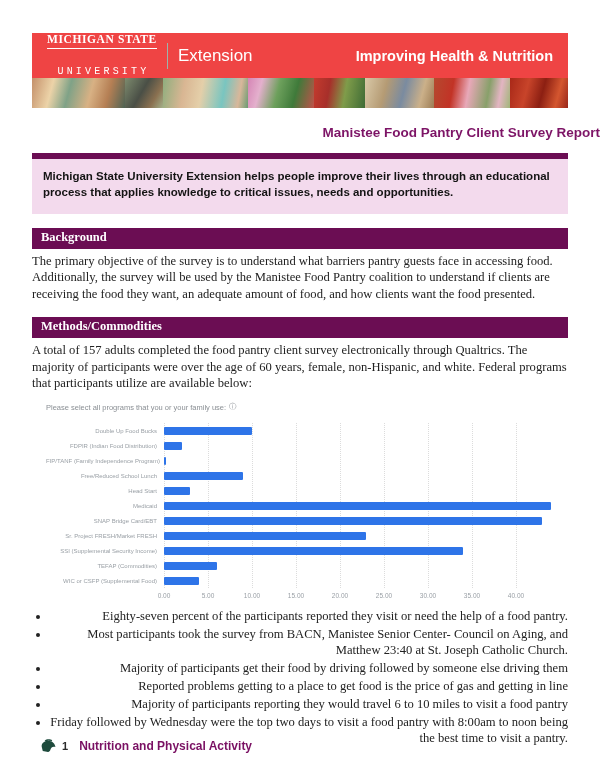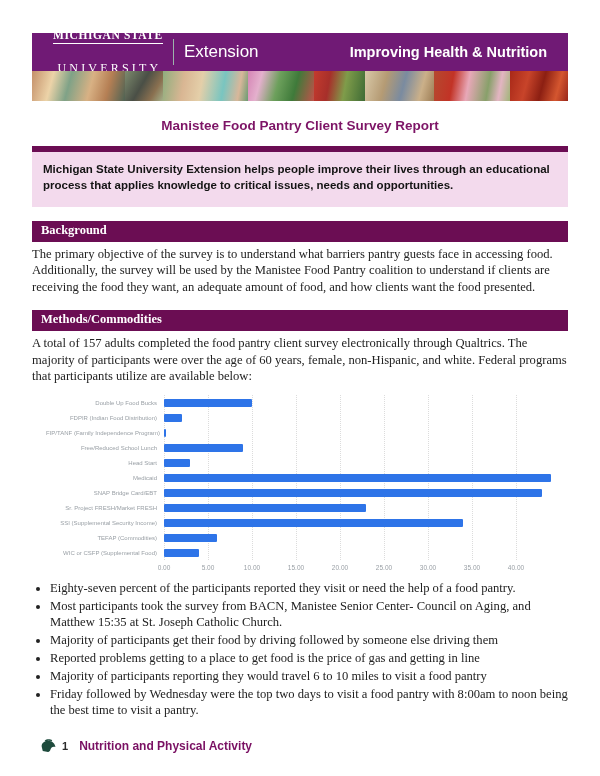--- a/index.html
+++ b/index.html
@@ -5,30 +5,30 @@
   * { margin:0; padding:0; box-sizing:border-box; }
   html,body { background:#ffffff; }
   .page {
     position:relative; width:600px; height:776px; margin:0 auto;
     background:#ffffff; overflow:hidden;
     font-family:"Liberation Serif", serif; color:#1c1c1c;
   }
 
   
   .header-bar {
-    margin:33px 32px 0 32px; height:38px; background:#701a75;
-    display:flex; align-items:center; padding:0 21px;
+    margin:33px 32px 0 32px; height:45px; background:#ef4444;
+    display:flex; align-items:center; padding:0 15px;
   }
   .wordmark { color:#fff; text-align:center; line-height:1; }
   .wm-top {
     font-family:"Liberation Serif", serif; font-weight:bold; font-size:11.5px;
     letter-spacing:0.6px; border-bottom:1.5px solid #fff; padding-bottom:2px;
   }
   .wm-bottom {
-    font-family:Liberation Serif, serif; font-size:12px; letter-spacing:3.2px;
+    font-family:Liberation Mono, monospace; font-size:10px; letter-spacing:3.2px;
     padding-top:2px; text-indent:3px;margin-top:16px;
   }
   .wm-divider { width:1px; height:26px; background:#9db3ab; margin:0 10px; }
   .extension-label {
     font-family:"Liberation Sans", sans-serif; font-size:17px; color:#fff; font-weight:400;
   }
   .tagline {
     margin-left:auto; font-family:"Liberation Sans", sans-serif; font-weight:bold;
     font-size:14.5px; color:#fff;
   }
@@ -40,21 +40,21 @@
   .ph2 { flex:0.55; background:linear-gradient(120deg,#7d8b6e 0%,#4a4f46 45%,#8a7050 75%,#a3b08a 100%); }
   .ph3 { flex:1.25; background:linear-gradient(100deg,#8fae7e 0%,#d9b693 25%,#e4cfa9 45%,#79c5c0 70%,#d8b79a 88%,#6a9b72 100%); }
   .ph4 { flex:0.95; background:linear-gradient(105deg,#d585b5 0%,#e4b0cd 20%,#6da05c 45%,#3f7a3a 70%,#c0524a 100%); }
   .ph5 { flex:0.75; background:linear-gradient(100deg,#c43b2e 0%,#a72f2a 30%,#7f9c4a 60%,#3e6b35 100%); }
   .ph6 { flex:1.0; background:linear-gradient(105deg,#d9c9a8 0%,#b59b74 30%,#7a8ba0 55%,#cbb089 80%,#9c7c54 100%); }
   .ph7 { flex:1.1; background:linear-gradient(100deg,#b5492f 0%,#c23326 25%,#e8a8b8 45%,#88a06a 70%,#e3b5c2 85%,#a0b578 100%); }
   .ph8 { flex:0.85; background:linear-gradient(105deg,#a82818 0%,#c8442a 30%,#8c1f12 55%,#d4562f 80%,#99261a 100%); }
 
   
   .doc-title {
-    margin-top:17px; text-align:center;
+    margin-top:17px; text-align:right;
     font-family:"Liberation Sans", sans-serif; font-weight:bold;
     font-size:13.5px; color:#7D1466;
   }
 
   
   .mission-box {
     margin:13px 32px 0 32px; background:#F3DAED; border-top:6px solid #6B0D53;
     padding:9px 1px 13px 11px;
     font-family:"Liberation Sans", sans-serif; font-weight:bold;
     font-size:11.5px; line-height:1.42; color:#141414;
@@ -88,21 +88,21 @@
   .chart-bar { position:absolute; left:0; top:0; height:8px; background:#2E74E8; border-radius:1px; min-width:1px; }
   .chart-axis { position:relative; margin-left:118px; height:15px; }
   .chart-axis span {
     position:absolute; top:4px; transform:translateX(-50%);
     font-size:6.5px; color:#9aa0a6;
   }
 
   
   .results-list { margin:5px 32px 0 50px; }
   .results-list li {
-    font-size:12.6px; line-height:1.3; color:#222222; margin-bottom:1.5px;
+    font-size:12.6px; line-height:1.3; color:#222222; margin-bottom:1.5px;text-align:right;
   }
 
   
   .footer {
     position:absolute; left:40px; bottom:22px; display:flex; align-items:center; gap:5px;
   }
   .page-num {
     font-family:"Liberation Sans", sans-serif; font-weight:bold; font-size:11px; color:#2b2b2b;
   }
   .footer-label {
@@ -140,20 +140,24 @@
 
   <div class="mission-box">Michigan State University Extension helps people improve their lives through an educational process that applies knowledge to critical issues, needs and opportunities.</div>
 
   <div class="section-bar">Background</div>
   <div class="section-body">The primary objective of the survey is to understand what barriers pantry guests face in accessing food. Additionally, the survey will be used by the Manistee Food Pantry coalition to understand if clients are receiving the food they want, an adequate amount of food, and how clients want the food presented.</div>
 
   <div class="section-bar">Methods/Commodities</div>
   <div class="section-body">A total of 157 adults completed the food pantry client survey electronically through Qualtrics. The majority of participants were over the age of 60 years, female, non-Hispanic, and white. Federal programs that participants utilize are available below:</div>
 
   <div class="chart">
+    <div class="chart-title">
+      <span>Please select all programs that you or your family use:</span>
+      <span class="info-glyph">ⓘ</span>
+    </div>
     <div class="chart-area">
       <div class="grid-overlay">
           <div class="gridline" style="left: 0%;"></div>
           <div class="gridline" style="left: 11.1111%;"></div>
           <div class="gridline" style="left: 22.2222%;"></div>
           <div class="gridline" style="left: 33.3333%;"></div>
           <div class="gridline" style="left: 44.4444%;"></div>
           <div class="gridline" style="left: 55.5556%;"></div>
           <div class="gridline" style="left: 66.6667%;"></div>
           <div class="gridline" style="left: 77.7778%;"></div>
@@ -236,21 +240,21 @@
           <span style="left: 55.5556%;">25.00</span>
           <span style="left: 66.6667%;">30.00</span>
           <span style="left: 77.7778%;">35.00</span>
           <span style="left: 88.8889%;">40.00</span>
         </div>
     </div>
   </div>
 
   <ul class="results-list">
     <li>Eighty-seven percent of the participants reported they visit or need the help of a food pantry.</li>
-    <li>Most participants took the survey from BACN, Manistee Senior Center- Council on Aging, and Matthew 15:35 at St. Joseph Catholic Church.</li>
+    <li>Most participants took the survey from BACN, Manistee Senior Center- Council on Aging, and Matthew 23:40 at St. Joseph Catholic Church.</li>
     <li>Majority of participants get their food by driving followed by someone else driving them</li>
     <li>Reported problems getting to a place to get food is the price of gas and getting in line</li>
     <li>Majority of participants reporting they would travel 6 to 10 miles to visit a food pantry</li>
     <li>Friday followed by Wednesday were the top two days to visit a food pantry with 8:00am to noon being the best time to visit a pantry.</li>
   </ul>
 
   <div class="footer">
     <svg width="17" height="16" viewBox="0 0 24 24">
       <path fill="#1E4B3D" d="M6.2 3.4 C9.2 1.2 14.8 1.2 17.6 3.2 L16.4 4.9 C14 3.6 10.2 3.6 7.6 4.9 Z M3.4 19.6 L1.8 13.2 C1.2 8 6 4.2 11.6 4.2 C16.8 4.2 20.8 7.4 21.9 11.6 L22.4 13.6 C19.2 12.4 16.6 13.4 15.4 16.2 L14.6 18.2 C13.7 20.4 11.5 21.4 9.3 20.8 Z"></path>
     </svg>

